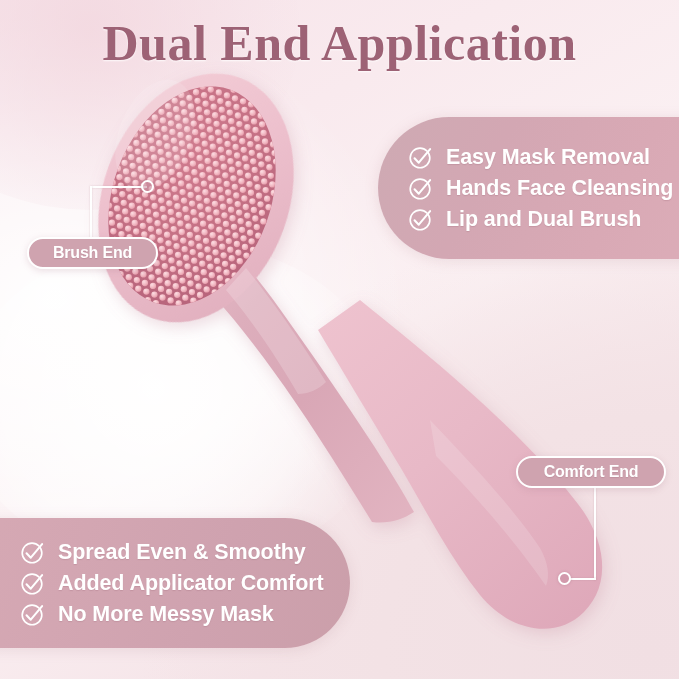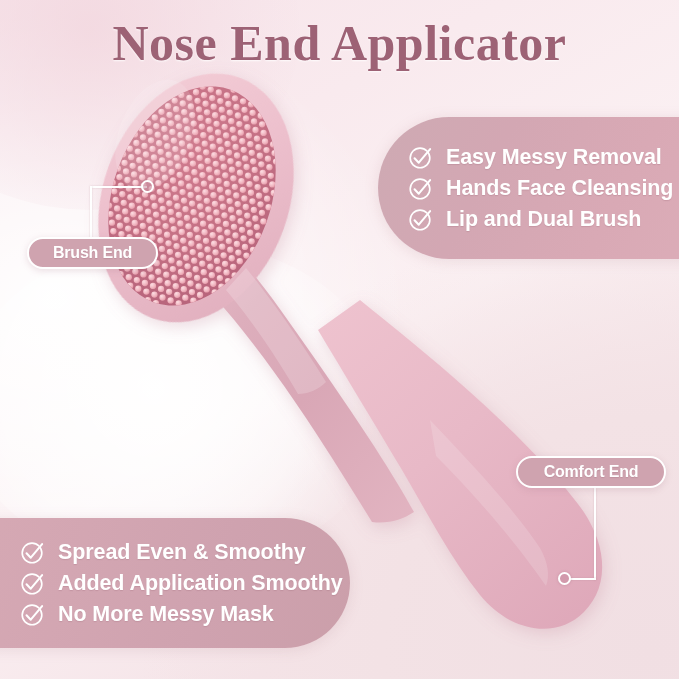--- a/index.html
+++ b/index.html
@@ -676,30 +676,30 @@
         <circle cx="155.89" cy="303.12" r="3.15" fill="url(#bristleGrad)"></circle>
       </g>
 
     <ellipse cx="155" cy="135" rx="36" ry="58" transform="rotate(22 155 135)" fill="#ffffff" opacity="0.13"></ellipse>
     <path d="M 246 268 C 272 300, 300 340, 326 382 C 318 390, 308 394, 298 394
              C 276 356, 250 318, 226 290 Z" fill="#ffffff" opacity="0.20"></path>
     <path d="M 430 420 C 468 460, 512 506, 540 548 C 548 562, 550 576, 546 586
              C 520 548, 480 500, 436 456 Z" fill="#ffffff" opacity="0.16"></path>
   </svg>
 
-  <div class="title">Nose End Applicator</div>
+  <div class="title">Dual End Application</div>
 
   <div class="panel panel-top-right">
 
     <div class="feature-row">
       <svg class="check-icon" viewBox="0 0 26 26">
         <circle cx="12.5" cy="13.5" r="10.2" fill="none" stroke="#ffffff" stroke-width="1.7"></circle>
         <path d="M 6.8 13.8 L 11.2 18.4 L 23 4.2" fill="none" stroke="#ffffff" stroke-width="2.1" stroke-linecap="round" stroke-linejoin="round"></path>
       </svg>
-      <span class="feature-label">Easy Messy Removal</span>
+      <span class="feature-label">Easy Mask Removal</span>
     </div>
 
     <div class="feature-row">
       <svg class="check-icon" viewBox="0 0 26 26">
         <circle cx="12.5" cy="13.5" r="10.2" fill="none" stroke="#ffffff" stroke-width="1.7"></circle>
         <path d="M 6.8 13.8 L 11.2 18.4 L 23 4.2" fill="none" stroke="#ffffff" stroke-width="2.1" stroke-linecap="round" stroke-linejoin="round"></path>
       </svg>
       <span class="feature-label">Hands Face Cleansing</span>
     </div>
 
@@ -720,21 +720,21 @@
         <path d="M 6.8 13.8 L 11.2 18.4 L 23 4.2" fill="none" stroke="#ffffff" stroke-width="2.1" stroke-linecap="round" stroke-linejoin="round"></path>
       </svg>
       <span class="feature-label">Spread Even &amp; Smoothy</span>
     </div>
 
     <div class="feature-row">
       <svg class="check-icon" viewBox="0 0 26 26">
         <circle cx="12.5" cy="13.5" r="10.2" fill="none" stroke="#ffffff" stroke-width="1.7"></circle>
         <path d="M 6.8 13.8 L 11.2 18.4 L 23 4.2" fill="none" stroke="#ffffff" stroke-width="2.1" stroke-linecap="round" stroke-linejoin="round"></path>
       </svg>
-      <span class="feature-label">Added Application Smoothy</span>
+      <span class="feature-label">Added Applicator Comfort</span>
     </div>
 
     <div class="feature-row">
       <svg class="check-icon" viewBox="0 0 26 26">
         <circle cx="12.5" cy="13.5" r="10.2" fill="none" stroke="#ffffff" stroke-width="1.7"></circle>
         <path d="M 6.8 13.8 L 11.2 18.4 L 23 4.2" fill="none" stroke="#ffffff" stroke-width="2.1" stroke-linecap="round" stroke-linejoin="round"></path>
       </svg>
       <span class="feature-label">No More Messy Mask</span>
     </div>
   </div>

